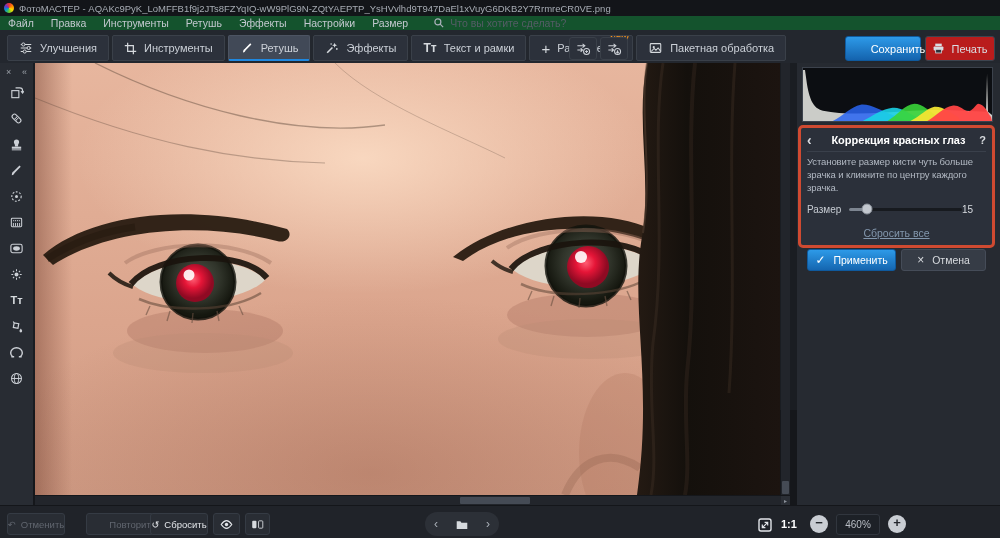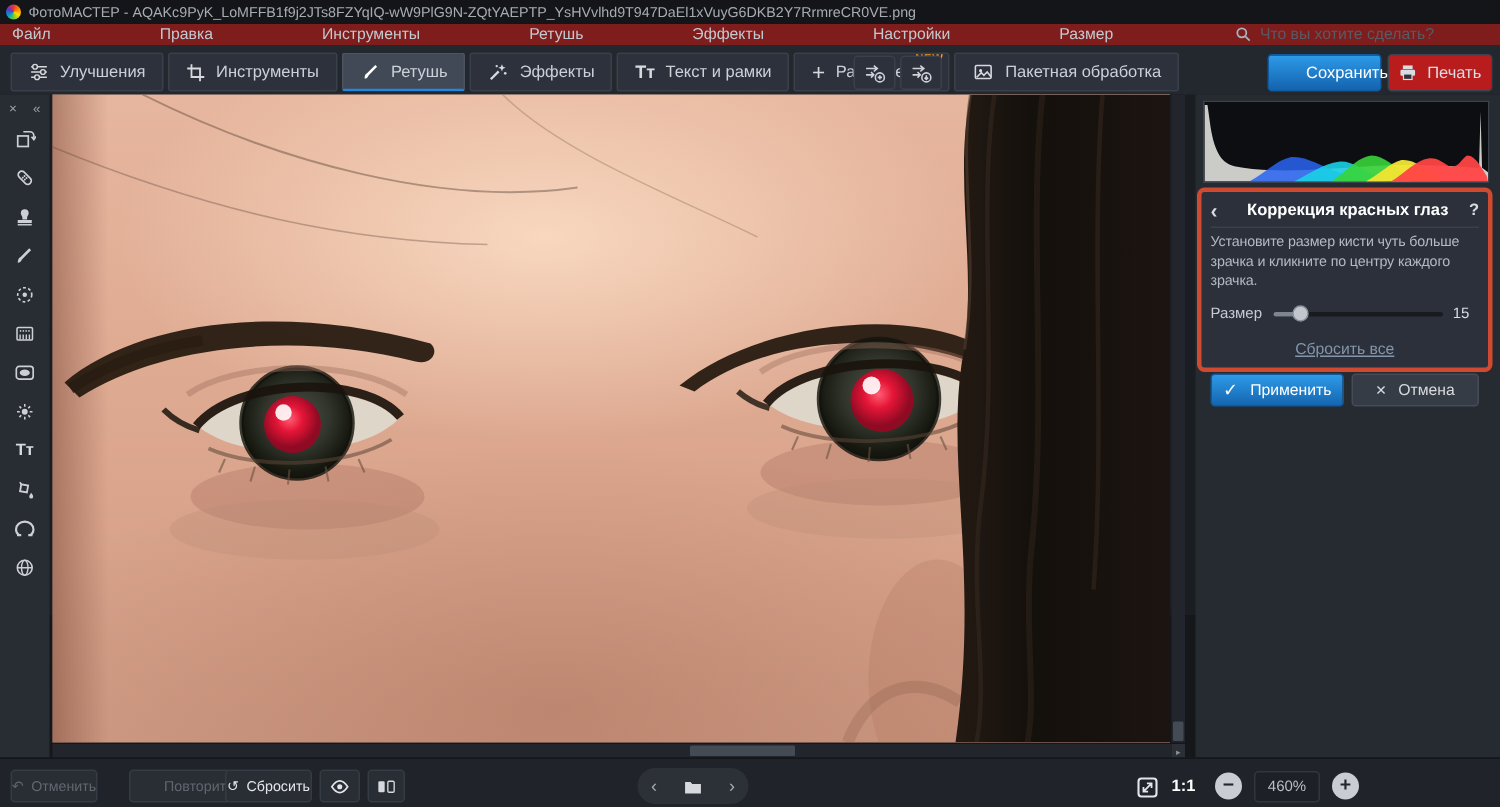--- a/index.html
+++ b/index.html
@@ -9,21 +9,21 @@
 
   
   .titlebar { position:absolute; left:0; top:0; width:1000px; height:16px;
     background:#131519; display:flex; align-items:center; padding-left:4px; }
   .appicon { width:10px; height:10px; border-radius:50%;
     background:conic-gradient(#e33,#f80,#fd0,#6c3,#09c,#63c,#e33); flex:0 0 auto; }
   .apptitle { color:#a7acb4; font-size:9.5px; margin-left:5px; white-space:nowrap; }
 
   
   .menubar { position:absolute; left:0; top:16px; width:1000px; height:14px;
-    background:#7f1d1d; display:flex; align-items:center; padding-left:8px;justify-content:space-between; }
+    background:#14532d; display:flex; align-items:center; padding-left:8px; }
   .menu-item { color:#c3c8cf; font-size:10.5px; margin-right:17px; cursor:default; }
   .searchbox { display:flex; align-items:center; margin-left:8px; }
   .searchbox input { background:transparent; border:none; outline:none; color:#9aa0a8;
     font-size:10.5px; width:160px; margin-left:5px; font-family:"Liberation Sans",sans-serif; }
   .searchbox input::placeholder { color:#555c66; }
 
   
   .toolbar { position:absolute; left:0; top:30px; width:1000px; height:33px;
     background:#23272e; }
   .tabs { position:absolute; left:7px; top:5px; display:flex; }
@@ -82,21 +82,21 @@
   .re-title { flex:1; text-align:center; color:#fff; font-size:11px; font-weight:bold; }
   .re-help { color:#d7dade; font-size:11px; font-weight:bold; cursor:pointer; width:10px; text-align:right; }
   .re-sep { border-top:1px solid #3a404b; margin:3px 0 4px 0; }
   .re-desc { color:#b3bac4; font-size:9.5px; line-height:1.35; letter-spacing:-.1px; }
   .re-sliderrow { display:flex; align-items:center; margin-top:8px; height:14px; }
   .re-sl-label { color:#c6cbd2; font-size:10px; width:42px; }
   .re-track { position:relative; flex:1; height:3px; background:#171a1f; border-radius:2px; cursor:pointer; }
   .re-fill { position:absolute; left:0; top:0; height:3px; width:16%; background:#7d8590; border-radius:2px; }
   .re-knob { position:absolute; left:16%; top:50%; transform:translate(-50%,-50%); width:11px; height:11px;
     border-radius:50%; background:#c2c7ce; border:1px solid #8a9099; cursor:grab; }
-  .re-value { color:#d8dbe0; font-size:10px; width:24px; text-align:center; }
+  .re-value { color:#d8dbe0; font-size:10px; width:24px; text-align:left; }
   .re-link { text-align:center; margin-top:7px; }
   .re-link span { color:#8296ac; font-size:10.5px; text-decoration:underline; cursor:pointer; }
   .re-btns { display:flex; gap:5px; margin-top:8px; }
   .re-apply { flex:1.05; height:22px; background:linear-gradient(#2d9ae8,#1566b0); border:1px solid #0f5a9e;
     border-radius:3px; color:#fff; font-size:10.5px; display:flex; align-items:center; justify-content:center;
     gap:8px; cursor:pointer; }
   .re-cancel { flex:1; height:22px; background:#363c46; border:1px solid #454c58; border-radius:3px;
     color:#d7dade; font-size:10.5px; display:flex; align-items:center; justify-content:center; gap:8px; cursor:pointer; }
   .re-apply .g, .re-cancel .g { font-size:12px; }
 

